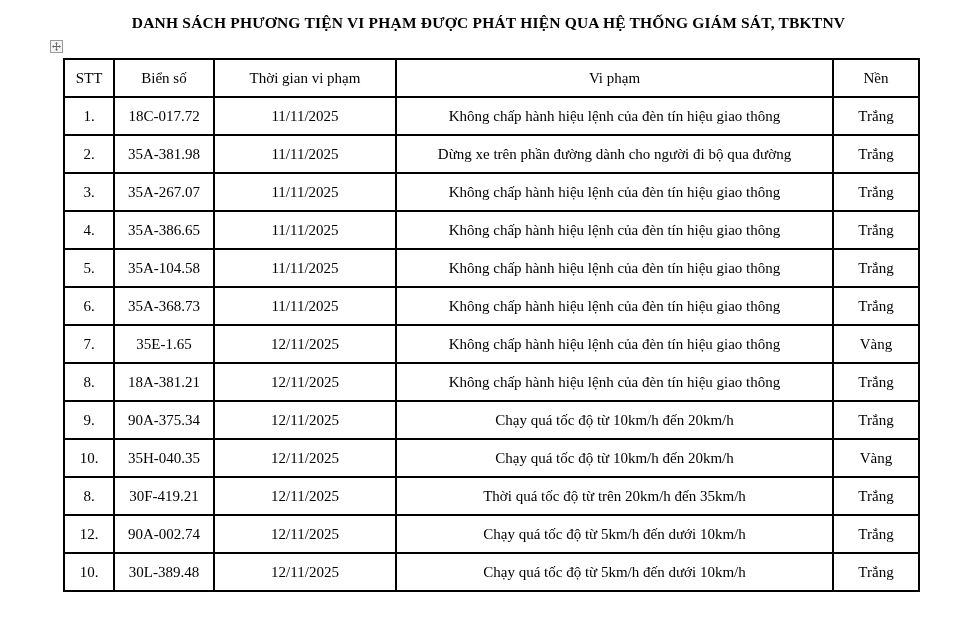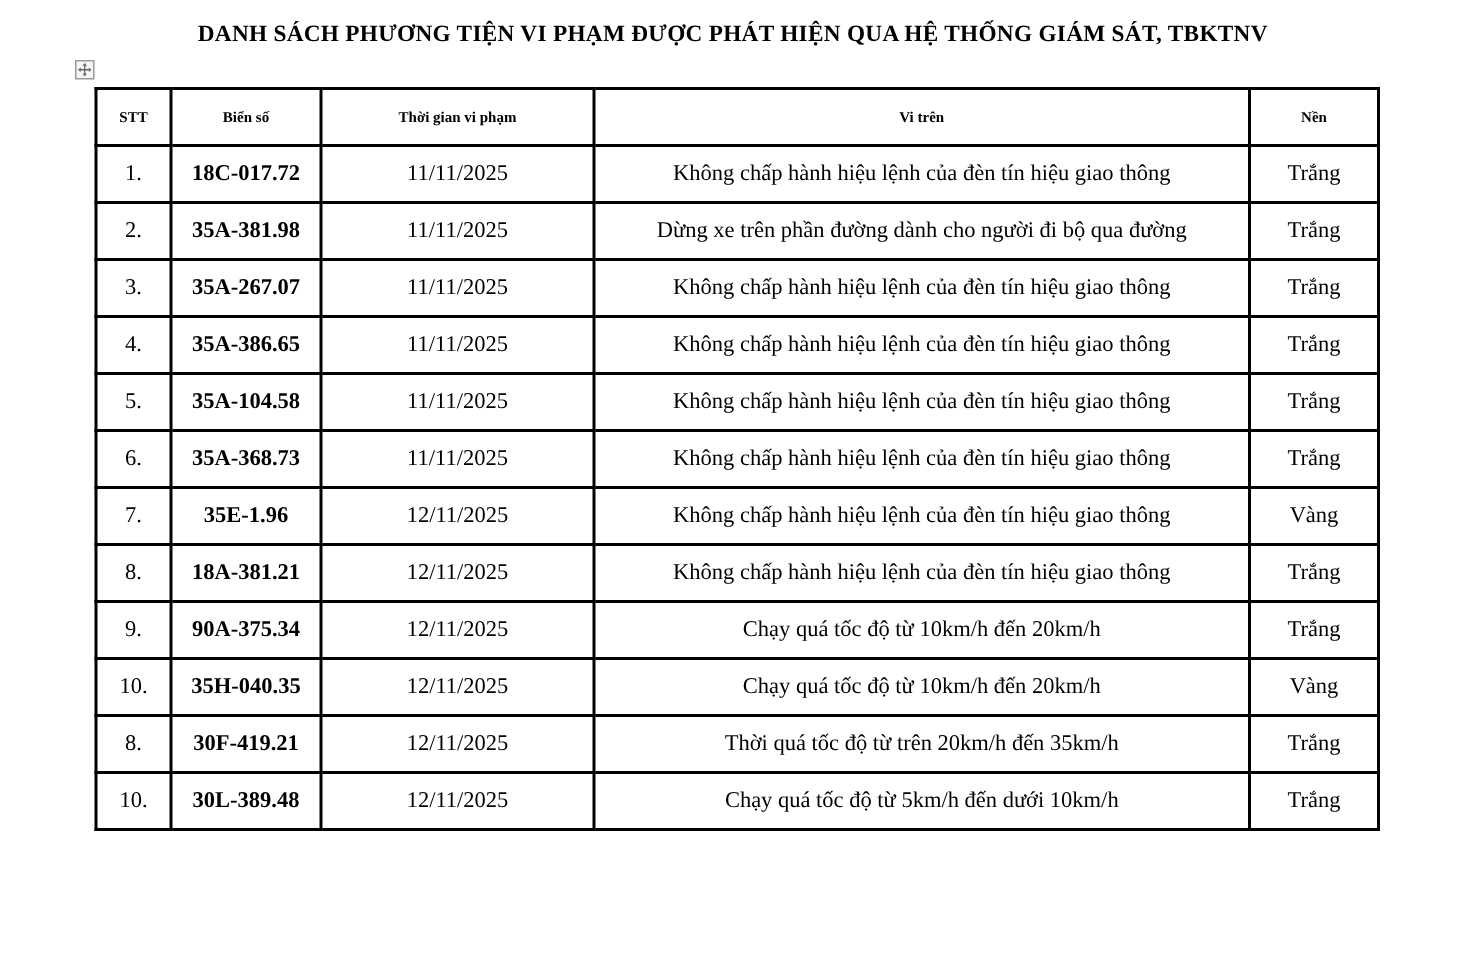--- a/index.html
+++ b/index.html
@@ -53,25 +53,25 @@
   table.violations td {
     border: 2px solid #000000;
     height: 36px;
     padding: 0 4px;
     text-align: center;
     vertical-align: middle;
     overflow: hidden;
     white-space: nowrap;
   }
   table.violations th {
-    font-weight: bold;
-    font-size: 10px;
+    font-weight: normal;
+    font-size: 15px;
     margin-top: 20px;
   }
-  td.cell-plate { font-weight: bold; }
+  td.cell-plate { font-weight: normal; }
   td.cell-violation {
     text-align: left;
     padding-left: 8px;
     padding-right: 6px;
   }
   col.c-stt  { width: 50px;  }
   col.c-plate{ width: 100px; }
   col.c-date { width: 182px; }
   col.c-vio  { width: 437px; }
   col.c-bg   { width: 86px;  }
@@ -93,21 +93,21 @@
     <col class="c-plate">
     <col class="c-date">
     <col class="c-vio">
     <col class="c-bg">
   </colgroup>
   <thead>
     <tr>
       <th>STT</th>
       <th>Biển số</th>
       <th>Thời gian vi phạm</th>
-      <th>Vi trên</th>
+      <th>Vi phạm</th>
       <th>Nền</th>
     </tr>
   </thead>
   <tbody id="rows-body">
       <tr>
         <td class="cell-stt">1.</td>
         <td class="cell-plate">18C-017.72</td>
         <td class="cell-date">11/11/2025</td>
         <td class="cell-violation">Không chấp hành hiệu lệnh của đèn tín hiệu giao thông</td>
         <td class="cell-bg">Trắng</td>
@@ -142,21 +142,21 @@
       </tr>
       <tr>
         <td class="cell-stt">6.</td>
         <td class="cell-plate">35A-368.73</td>
         <td class="cell-date">11/11/2025</td>
         <td class="cell-violation">Không chấp hành hiệu lệnh của đèn tín hiệu giao thông</td>
         <td class="cell-bg">Trắng</td>
       </tr>
       <tr>
         <td class="cell-stt">7.</td>
-        <td class="cell-plate">35E-1.96</td>
+        <td class="cell-plate">35E-1.65</td>
         <td class="cell-date">12/11/2025</td>
         <td class="cell-violation">Không chấp hành hiệu lệnh của đèn tín hiệu giao thông</td>
         <td class="cell-bg">Vàng</td>
       </tr>
       <tr>
         <td class="cell-stt">8.</td>
         <td class="cell-plate">18A-381.21</td>
         <td class="cell-date">12/11/2025</td>
         <td class="cell-violation">Không chấp hành hiệu lệnh của đèn tín hiệu giao thông</td>
         <td class="cell-bg">Trắng</td>
@@ -176,20 +176,27 @@
         <td class="cell-bg">Vàng</td>
       </tr>
       <tr>
         <td class="cell-stt">8.</td>
         <td class="cell-plate">30F-419.21</td>
         <td class="cell-date">12/11/2025</td>
         <td class="cell-violation">Thời quá tốc độ từ trên 20km/h đến 35km/h</td>
         <td class="cell-bg">Trắng</td>
       </tr>
       <tr>
+        <td class="cell-stt">12.</td>
+        <td class="cell-plate">90A-002.74</td>
+        <td class="cell-date">12/11/2025</td>
+        <td class="cell-violation">Chạy quá tốc độ từ 5km/h đến dưới 10km/h</td>
+        <td class="cell-bg">Trắng</td>
+      </tr>
+      <tr>
         <td class="cell-stt">10.</td>
         <td class="cell-plate">30L-389.48</td>
         <td class="cell-date">12/11/2025</td>
         <td class="cell-violation">Chạy quá tốc độ từ 5km/h đến dưới 10km/h</td>
         <td class="cell-bg">Trắng</td>
       </tr>
     </tbody>
 </table>
 
 </body></html>

